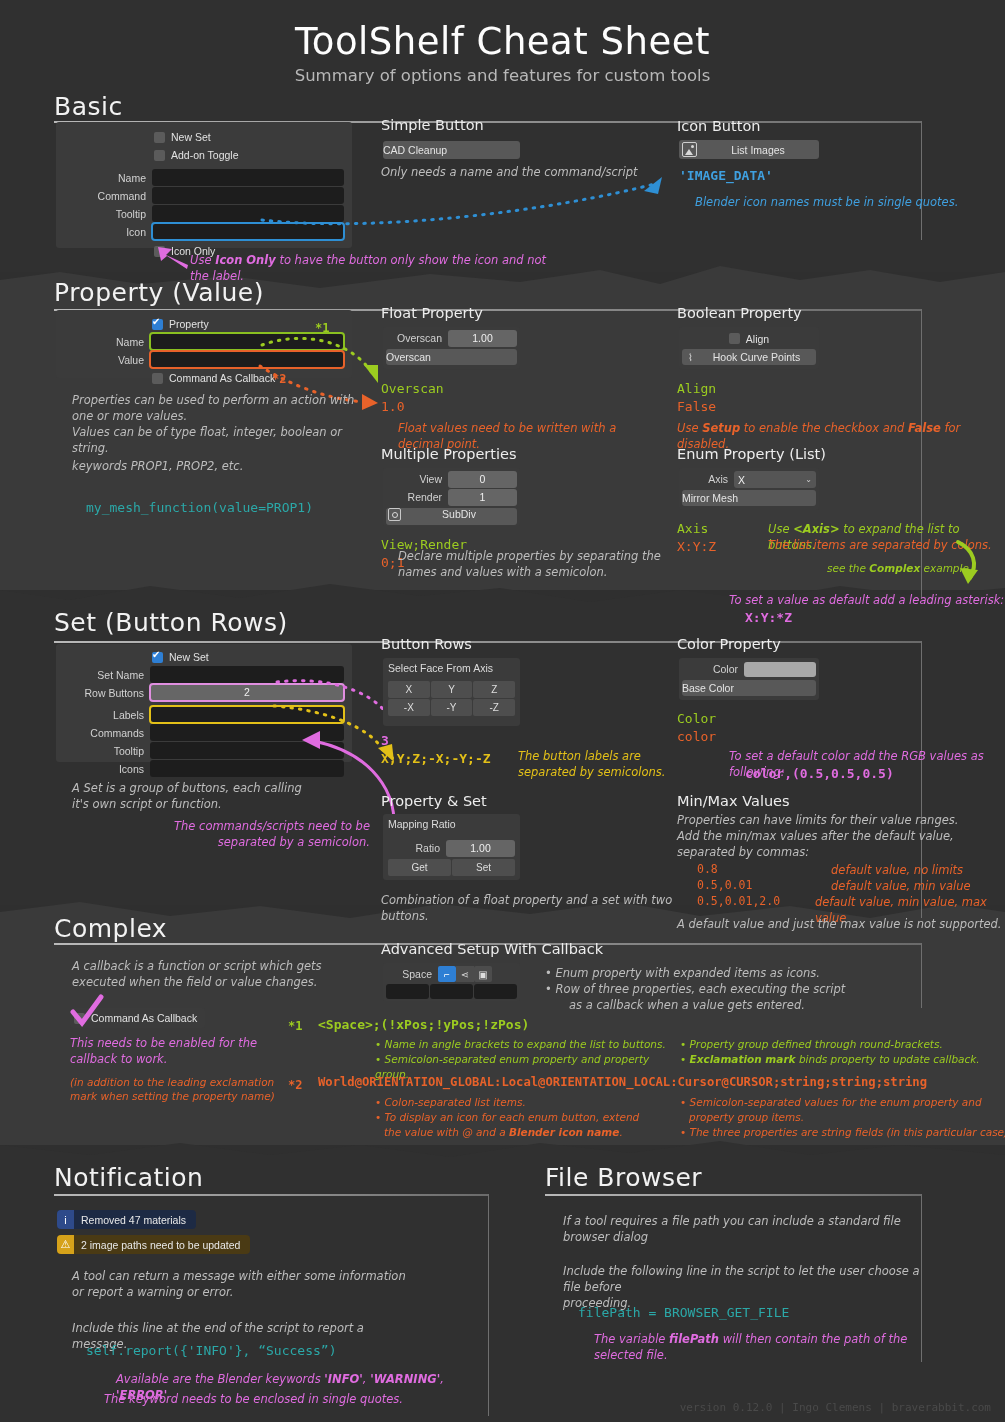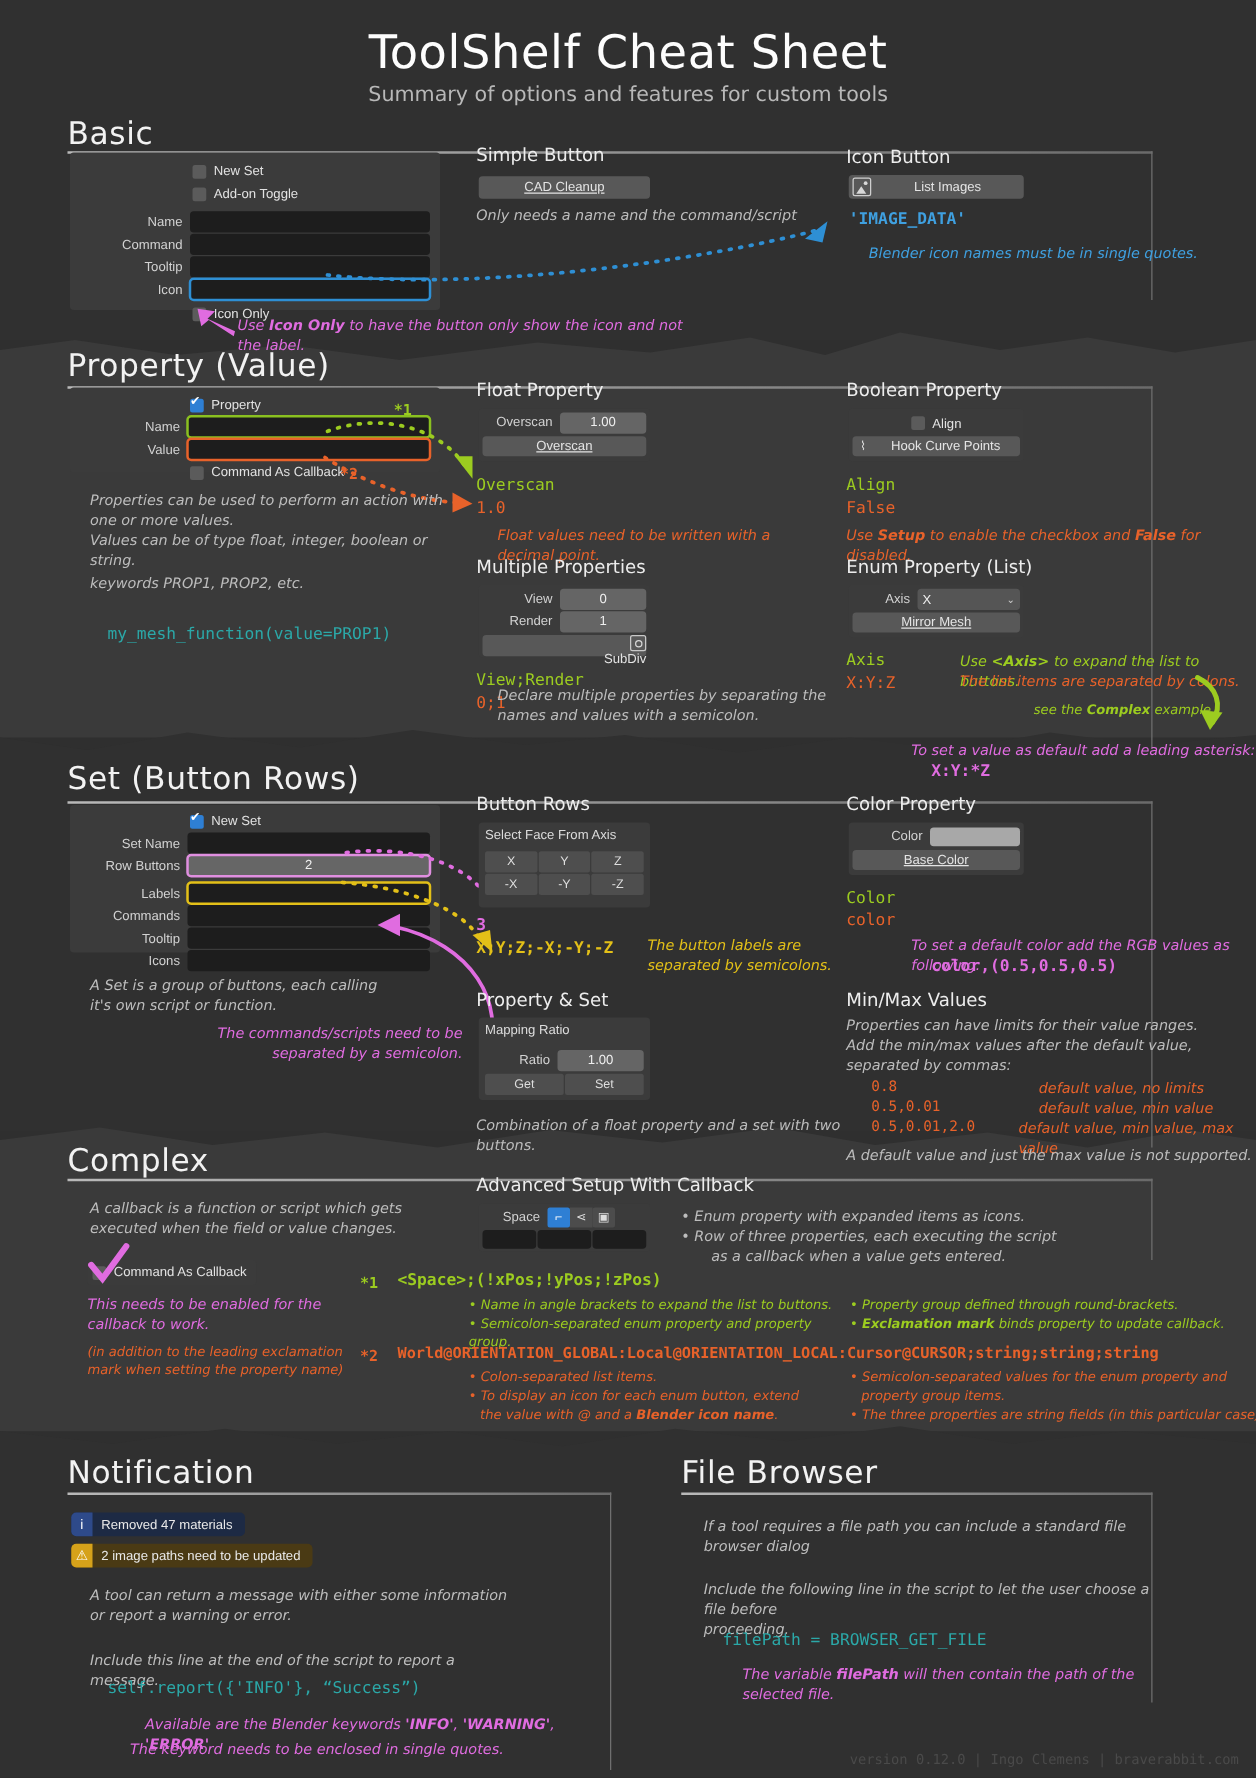--- a/index.html
+++ b/index.html
@@ -61,21 +61,21 @@
   .chk.on {
     background: #2e7fd4; position: relative;
   }
   .chk.on:after {
     content: "✔"; position: absolute; left: 0px; top: -3px;
     font-size: 10px; color: #fff; line-height: 12px;
   }
   .chklbl { color: #e2e2e2; font-size: 10.5px; }
   .btn {
     background: #585858; border-radius: 3px; color: #e4e4e4;
-    font-size: 10.5px; height: 18px; line-height: 18px; text-align: center; text-decoration: underline;
+    font-size: 10.5px; height: 18px; line-height: 18px; text-align: left;
   }
   .valbox {
     background: #656565; border-radius: 3px; color: #efefef;
     font-size: 10.5px; height: 17px; line-height: 17px; text-align: center;
   }
   .grid-btn {
     background: #4e4e4e; color: #dedede; font-size: 10px;
     height: 17px; line-height: 17px; text-align: center;
     border-radius: 2px;
   }
@@ -294,21 +294,21 @@
 <div class="sub-title" style="top:446px;left:381px;">Multiple Properties</div>
 <div class="panel" style="top:468px;left:383px;width:137px;height:58px;padding:3px;">
   <div style="display:flex;height:17px;">
     <span class="lbl" style="width:62px;line-height:17px;">View</span>
     <span class="valbox" style="flex:1;">0</span>
   </div>
   <div style="display:flex;height:17px;margin-top:1px;">
     <span class="lbl" style="width:62px;line-height:17px;">Render</span>
     <span class="valbox" style="flex:1;">1</span>
   </div>
-  <div style="background:#585858;border-radius:3px;height:17px;display:flex;align-items:flex-end;margin-top:2px;flex-direction:column;">
+  <div style="background:#585858;border-radius:3px;height:17px;display:flex;align-items:flex-start;margin-top:2px;">
     <span style="width:13px;height:13px;margin-left:2px;border:1px solid #c8c8c8;border-radius:2px;display:flex;align-items:center;justify-content:center;flex:0 0 auto;">
       <span style="width:6px;height:6px;border:1px solid #d8d8d8;border-radius:50%;"></span>
     </span>
     <span style="flex:1;text-align:center;font-size:10.5px;color:#e4e4e4;">SubDiv</span>
   </div>
 </div>
 <div class="code green" style="top:537px;left:381px;">View;Render</div>
 <div class="code orange" style="top:555px;left:381px;">0;1</div>
 <div class="note" style="top:548px;left:398px;width:280px;">
   <div>Declare multiple properties by separating the</div>

